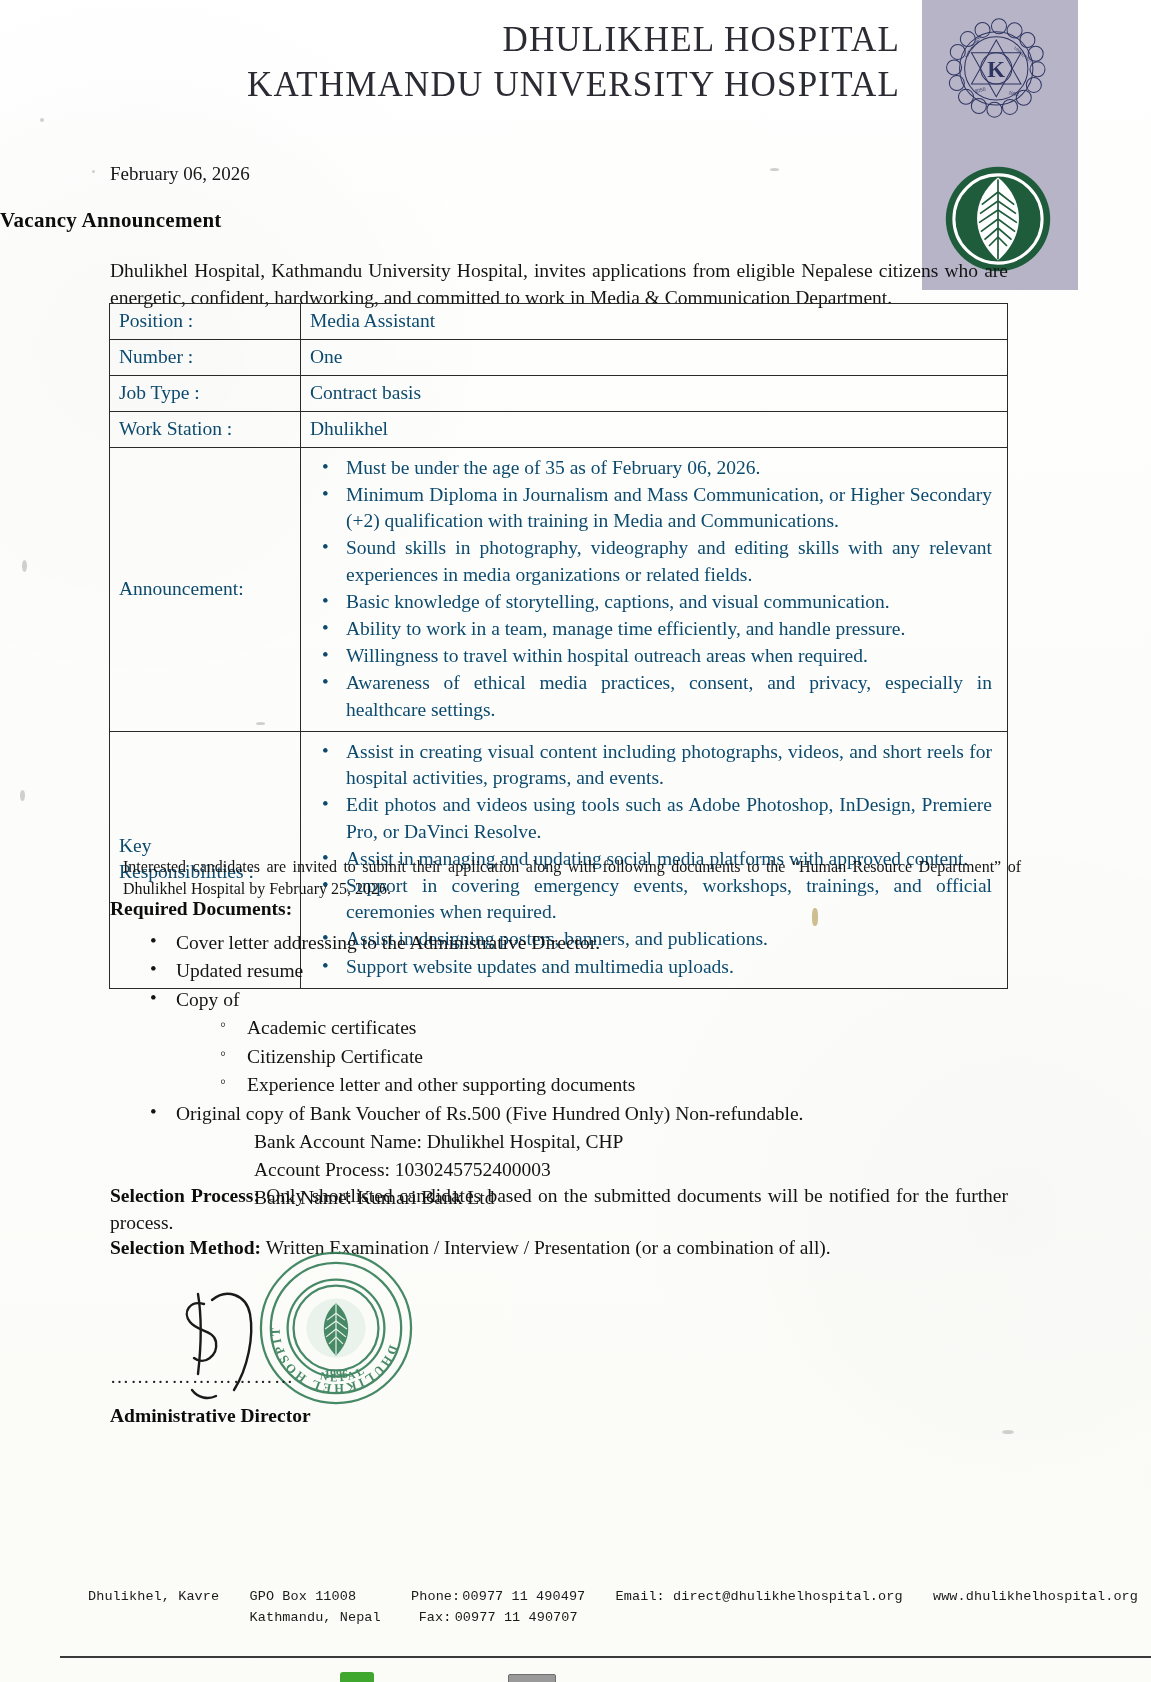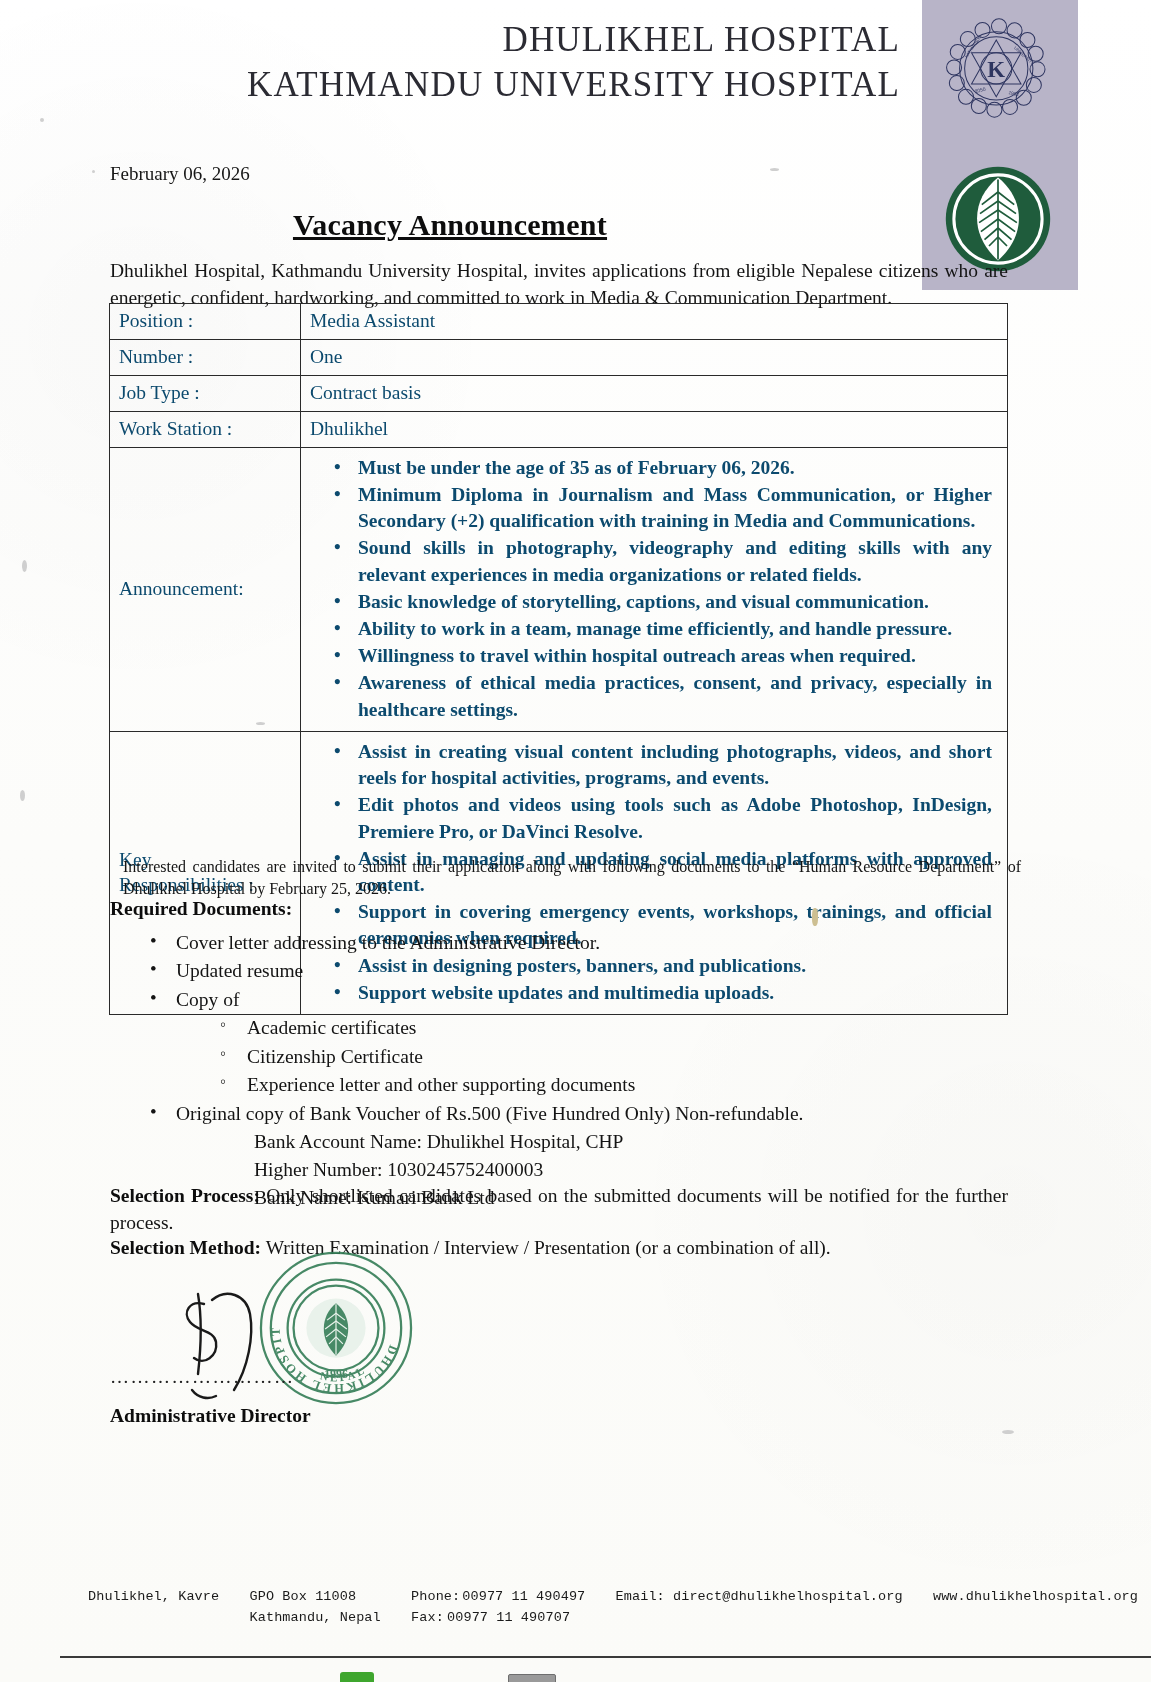--- a/index.html
+++ b/index.html
@@ -71,26 +71,24 @@
   #doc-date {
     position: absolute;
     left: 110px; top: 163px;
     font-size: 19px;
     color: #171717;
   }
   #doc-heading {
     position: absolute;
     left: 0; top: 208px;
     width: 900px;
-    text-align: center;
-    font-size: 30px;
+    font-size: 21px;
     font-weight: bold;
     letter-spacing: 0.3px;
     color: #0d0d0d;
-    text-decoration: underline;
   }
 
   
   #intro {
     position: absolute;
     left: 110px; top: 258px;
     width: 898px;
     font-size: 19.5px;
     line-height: 1.38;
     text-align: justify;
@@ -119,25 +117,24 @@
   #info-table td.label.mid {
     vertical-align: middle;
   }
   #info-table ul {
     margin: 3px 0 3px 0;
     padding-left: 36px;
     list-style: none;
   }
   #info-table ul li {
     position: relative;
-    margin: 0 0 1px 12px;
+    margin: 0 0 1px 0;
     text-align: justify;
     padding-right: 6px;
     line-height: 1.345;
-    font-weight: bold;
   }
   #info-table ul li::before {
     content: "\2022";
     position: absolute;
     left: -24px;
     top: -1px;
     font-size: 19px;
   }
 
   
@@ -260,21 +257,21 @@
     width: 1050px;
     display: flex;
     justify-content: space-between;
     align-items: flex-start;
     font-family: Liberation Mono, monospace;
     font-size: 13.5px;
     color: #1a1a1a;
     letter-spacing: 0.1px;
   }
   #footer .col { line-height: 1.58; white-space: nowrap; }
-  #footer .kv { display: flex; gap: 2px; }
+  #footer .kv { display: flex; gap: 2px; justify-content: center; }
   #footer .k { display: inline-block; min-width: 34px; }
   #bottom-green {
     position: absolute;
     left: 340px; top: 1672px;
     width: 34px; height: 14px;
     background: #3fa62e;
     border-radius: 3px;
   }
   #bottom-grey {
     position: absolute;
@@ -420,21 +417,21 @@
         <ul>
           <li>Academic certificates</li>
           <li>Citizenship Certificate</li>
           <li>Experience letter and other supporting documents</li>
         </ul>
       </li>
       <li>
         <span>Original copy of Bank Voucher of Rs.500 (Five Hundred Only) Non-refundable.</span>
         <div class="bank-lines">
           <div>Bank Account Name: Dhulikhel Hospital, CHP</div>
-          <div>Higher Number: 1030245752400003</div>
+          <div>Account Process: 1030245752400003</div>
           <div>Bank Name: Kumari Bank Ltd</div>
         </div>
       </li>
     </ul>
   </div>
 
   <div id="selection-process">
     <span class="b">Selection Process:</span><span> Only shortlisted candidates based on the submitted documents will be notified for the further process.</span>
   </div>
 

